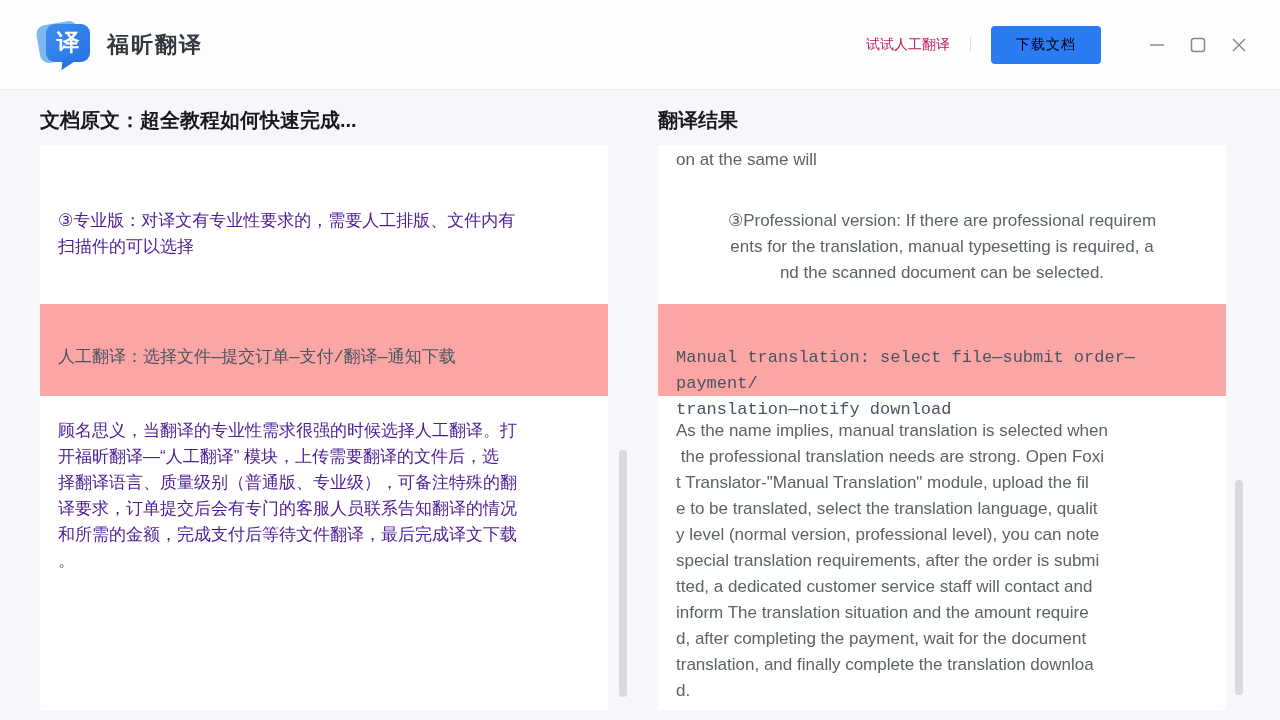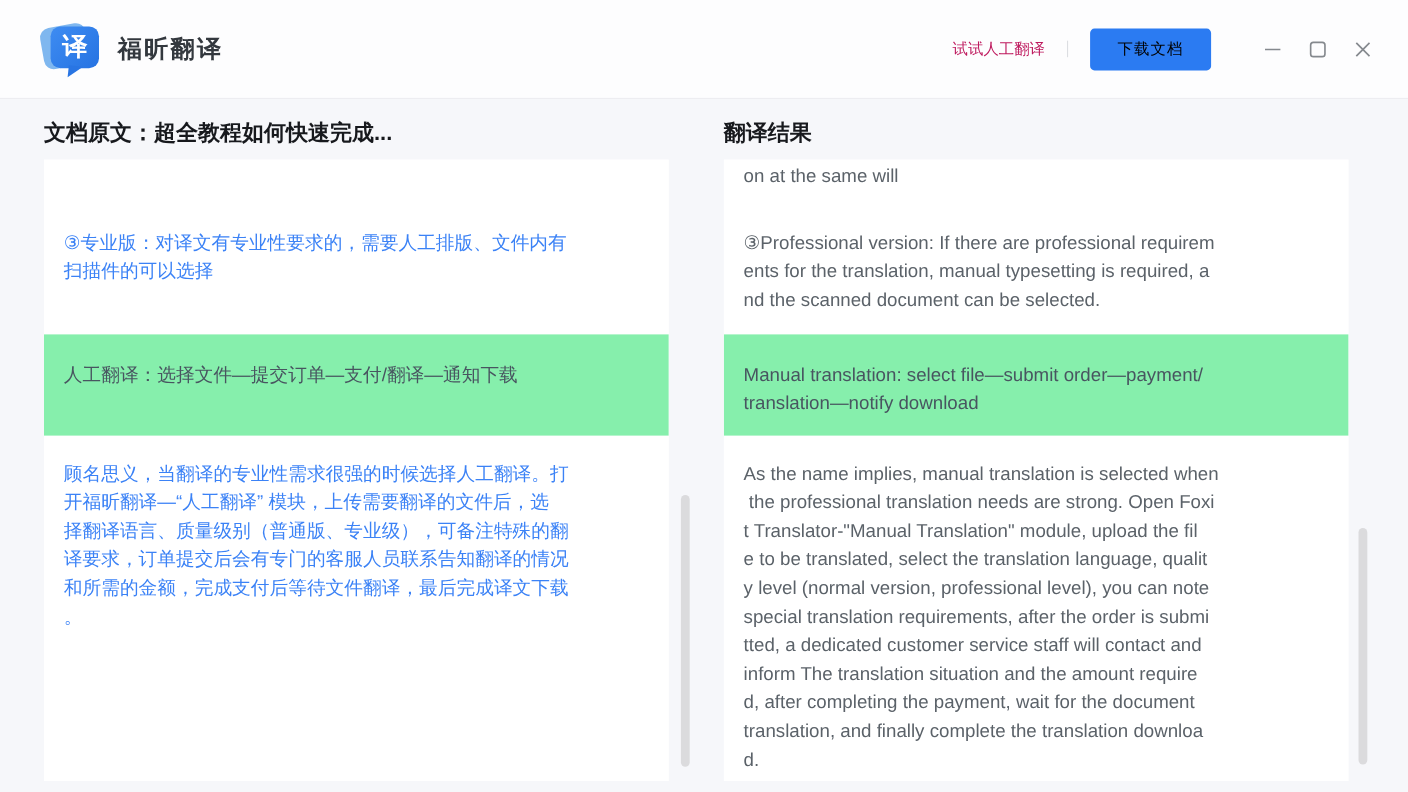--- a/index.html
+++ b/index.html
@@ -38,33 +38,33 @@
   .col-header { position:absolute; top:107px; font-size:20px; font-weight:700; color:#17191d; }
   .col-header.left { left:40px; }
   .col-header.right { left:658px; }
 
   
   .panel { position:absolute; top:145px; width:568px; height:565px; background:#ffffff;
            padding:0 18px; overflow:hidden; }
   .panel.left { left:40px; }
   .panel.right { left:658px; }
   .panel p { white-space:pre-wrap; }
-  .zh { font-size:17px; line-height:26px; color:#3b82f6; }
+  .zh { font-size:17px; line-height:26px; color:#4c1d95; }
   .en { font-size:17px; line-height:26px; color:#5b6269; }
 
   .panel.left  .para-1 { margin-top:63px; }
   .panel.left  .hl     { margin:44px -18px 0; }
   .panel.left  .para-2 { margin-top:22px; }
 
   .panel.right .cont   { margin-top:2px; }
-  .panel.right .para-1 { margin-top:35px; }
+  .panel.right .para-1 { margin-top:35px;text-align:center; }
   .panel.right .hl     { margin:18px -18px 0; }
   .panel.right .para-2 { margin-top:22px; }
 
-  .hl { background:#86efac; height:92px; padding:24px 18px 0; cursor:pointer; }
+  .hl { background:#fca5a5; height:92px; padding:41px 18px 0; cursor:pointer;font-family:Liberation Mono, monospace; }
   .hl p { color:#485560; }
 
   
   .thumb { position:absolute; width:8px; background:#dbdbdd; border-radius:4px; cursor:pointer; }
   .thumb.left { left:619px; top:450px; height:247px; }
   .thumb.right { left:1235px; top:480px; height:215px; }
 </style>
 </head>
 <body>
 

